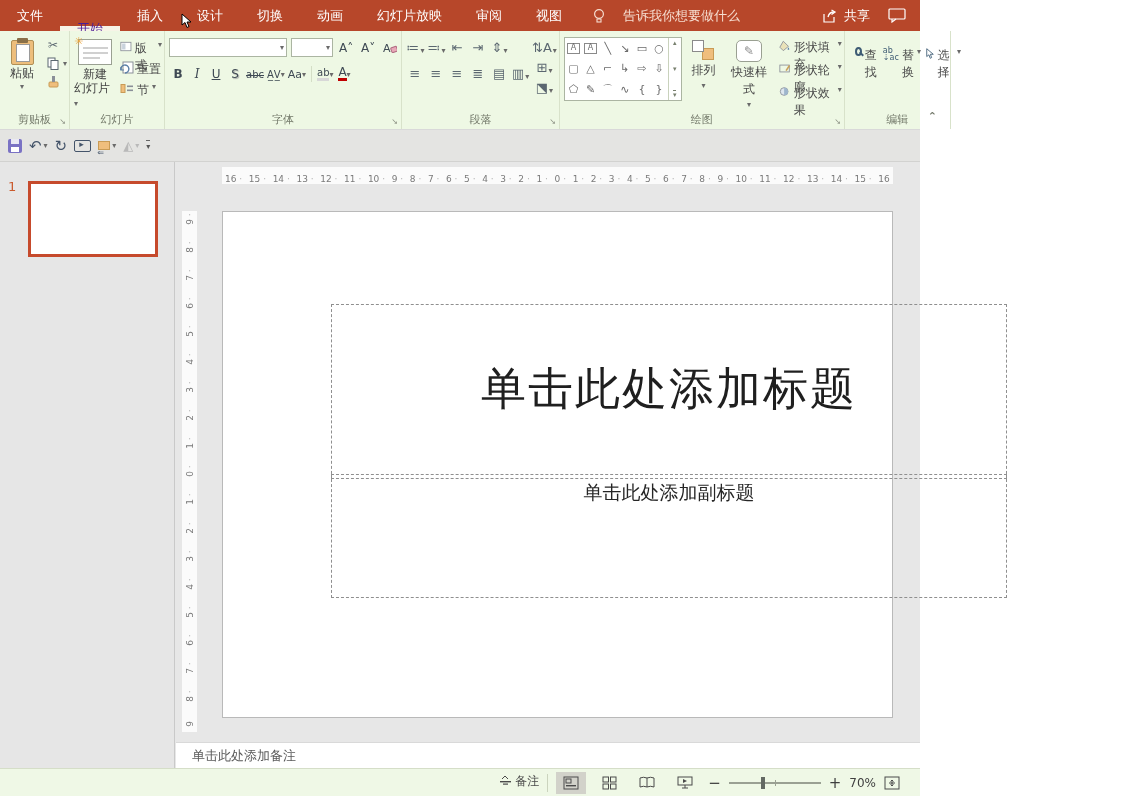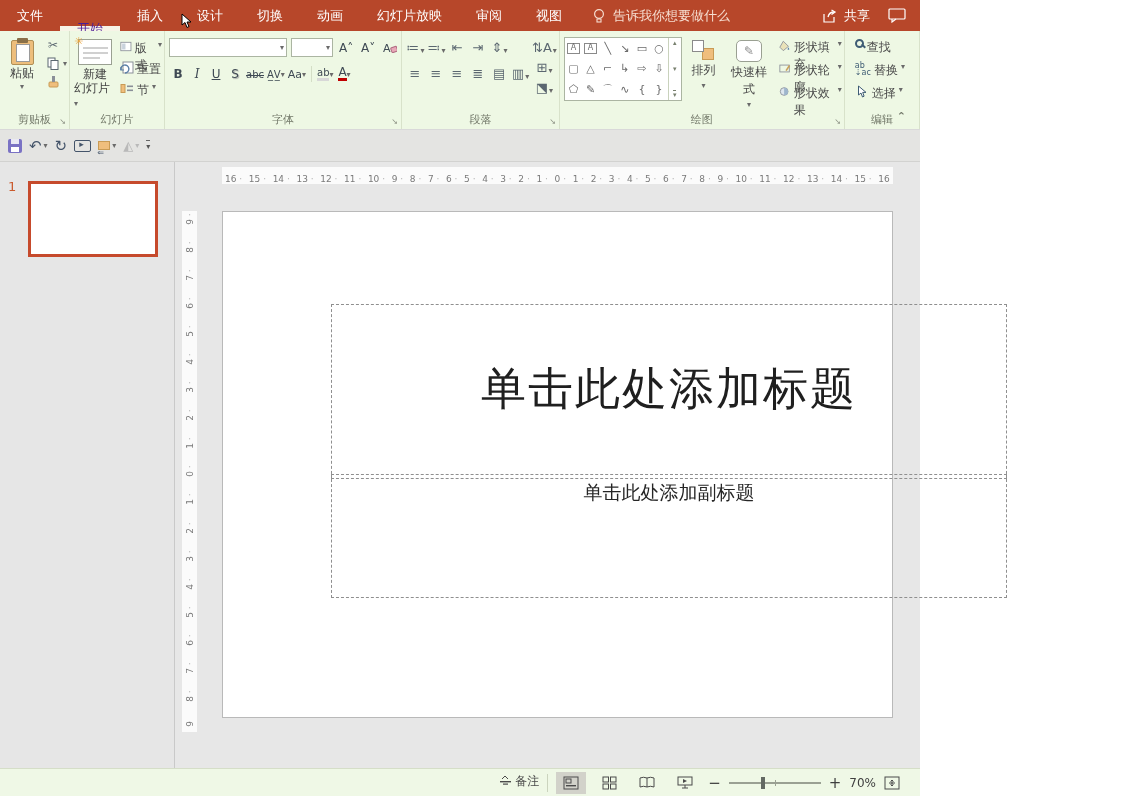--- a/index.html
+++ b/index.html
@@ -5,21 +5,21 @@
   * { margin:0; padding:0; box-sizing:border-box; }
   html,body { width:1142px; height:796px; overflow:hidden; }
   body { font-family:"DejaVu Sans","Liberation Sans",sans-serif; font-size:12px; color:#444; }
   .app { position:relative; width:920px; height:796px; background:#E7E7E7; }
 
   
   .titlebar { position:absolute; top:0; left:0; right:0; height:31px; background:#B7472A; display:flex; align-items:stretch; color:#fff; }
   .tabs { display:flex; align-items:stretch; }
   .tab { display:flex; align-items:center; padding:0 17px; font-size:13px; cursor:default; }
   .tab.active { background:#F7F4E7; color:#4c1d95;margin-top:26px; }
-  .tellme { display:flex; align-items:center; gap:8px; padding:0 14px; color:#F6DDD0; font-size:13px; }
+  .tellme { display:flex; align-items:center; gap:18px; padding:0 14px; color:#F6DDD0; font-size:13px; }
   .tb-right { margin-left:auto; display:flex; align-items:center; gap:18px; padding-right:14px; font-size:13px; }
   .share-btn { display:flex; align-items:center; gap:6px; }
   .cursor-svg { position:absolute; left:181px; top:13px; z-index:50; }
 
   
   .ribbon { position:absolute; top:31px; left:0; right:0; height:99px; background:#EEF8E4; display:flex; border-bottom:1px solid #D9D9D9; }
   .rgroup { position:relative; border-right:1px solid #D8E2CA; padding:5px 2px 16px 4px; }
   .rlabel { position:absolute; bottom:2px; left:0; right:0; text-align:center; font-size:11px; color:#73796A; }
   .dlg { position:absolute; bottom:3px; right:3px; font-size:8px; color:#8a8f82; line-height:8px; }
   .bigbtn { display:flex; flex-direction:column; align-items:center; gap:2px; font-size:12px; color:#4a4a4a; text-align:center; }
@@ -75,21 +75,21 @@
   .shapegrid span { line-height:1; }
   [data-name="shape-textbox-h"], [data-name="shape-textbox-v"] { border:1px solid #8a8a8a; font-size:8px; width:13px; height:11px; display:flex; align-items:center; justify-content:center; }
   .shapescroll { width:13px; border-left:1px solid #C9D2BC; display:flex; flex-direction:column; align-items:center; justify-content:space-between; padding:1px 0; color:#78806e; font-size:7px; }
   .gallery-more { border-top:1px solid #78806e; }
   .arrange-ic { position:relative; width:22px; height:20px; }
   .arrange-ic .sq1 { position:absolute; left:0; top:0; width:12px; height:12px; background:#fff; border:1px solid #8a8a8a; }
   .arrange-ic .sq2 { position:absolute; right:0; bottom:0; width:12px; height:12px; background:#EFBE7D; border:1px solid #C99B55; }
   .qstyle-ic { width:26px; height:22px; border:1px solid #9aa092; border-radius:5px; background:#fff; display:flex; align-items:center; justify-content:center; color:#8a8a8a; font-size:12px; }
   .draw-right { display:flex; flex-direction:column; gap:4px; padding-top:2px; }
   
-  .g-edit { width:106px; display:flex; flex-direction:column; gap:4px; padding-top:8px; padding-left:10px; }
+  .g-edit { width:106px; display:flex; gap:4px; padding-top:16px; padding-left:10px; }
   .magnifier { width:9px; height:9px; border:2px solid #3E5C74; border-radius:50%; position:relative; display:inline-block; }
   .magnifier::after { content:""; position:absolute; width:5px; height:2px; background:#3E5C74; transform:rotate(45deg); right:-4px; bottom:-1px; }
   .replace-ic { font-size:8px; line-height:7px; color:#3E5C74; text-align:left; }
   .ribbon-fill { flex:1; position:relative; border-right:none; }
   .collapse { position:absolute; right:14px; bottom:6px; color:#73796A; font-size:11px; font-weight:bold; }
 
   
   .qat { position:absolute; top:130px; left:0; right:0; height:32px; background:#E4E4E2; border-bottom:1px solid #D2D2D0; display:flex; align-items:center; gap:7px; padding-left:8px; color:#44546A; }
   .qbtn { display:flex; align-items:center; gap:2px; font-size:15px; }
   .floppy { width:14px; height:14px; background:#7A72C4; border-radius:2px; position:relative; }
@@ -593,20 +593,23 @@
         <div class="ph ph-title" data-name="title-placeholder">
           <span data-name="title-placeholder-text">单击此处添加标题</span>
         </div>
         <div class="ph ph-sub" data-name="subtitle-placeholder">
           <span data-name="subtitle-placeholder-text">单击此处添加副标题</span>
         </div>
       </div>
     </div>
   </div>
 
+  <div class="notesbar" data-name="notes-pane">
+    <span data-name="notes-placeholder">单击此处添加备注</span>
+  </div>
 
   <div class="statusbar" data-name="status-bar">
     <div class="sb-right">
       <span class="smallbtn" data-name="notes-toggle-button">
         <svg width="13" height="12" viewBox="0 0 13 12" data-name="notes-icon">
             <path d="M3 6 L6 3 L9 6" fill="none" stroke="#4a4a4a"></path>
             <rect x="1" y="8" width="11" height="1.4" fill="#4a4a4a"></rect>
             <rect x="4" y="10.5" width="5" height="1.2" fill="#4a4a4a"></rect>
           </svg>
         <span>备注</span>

